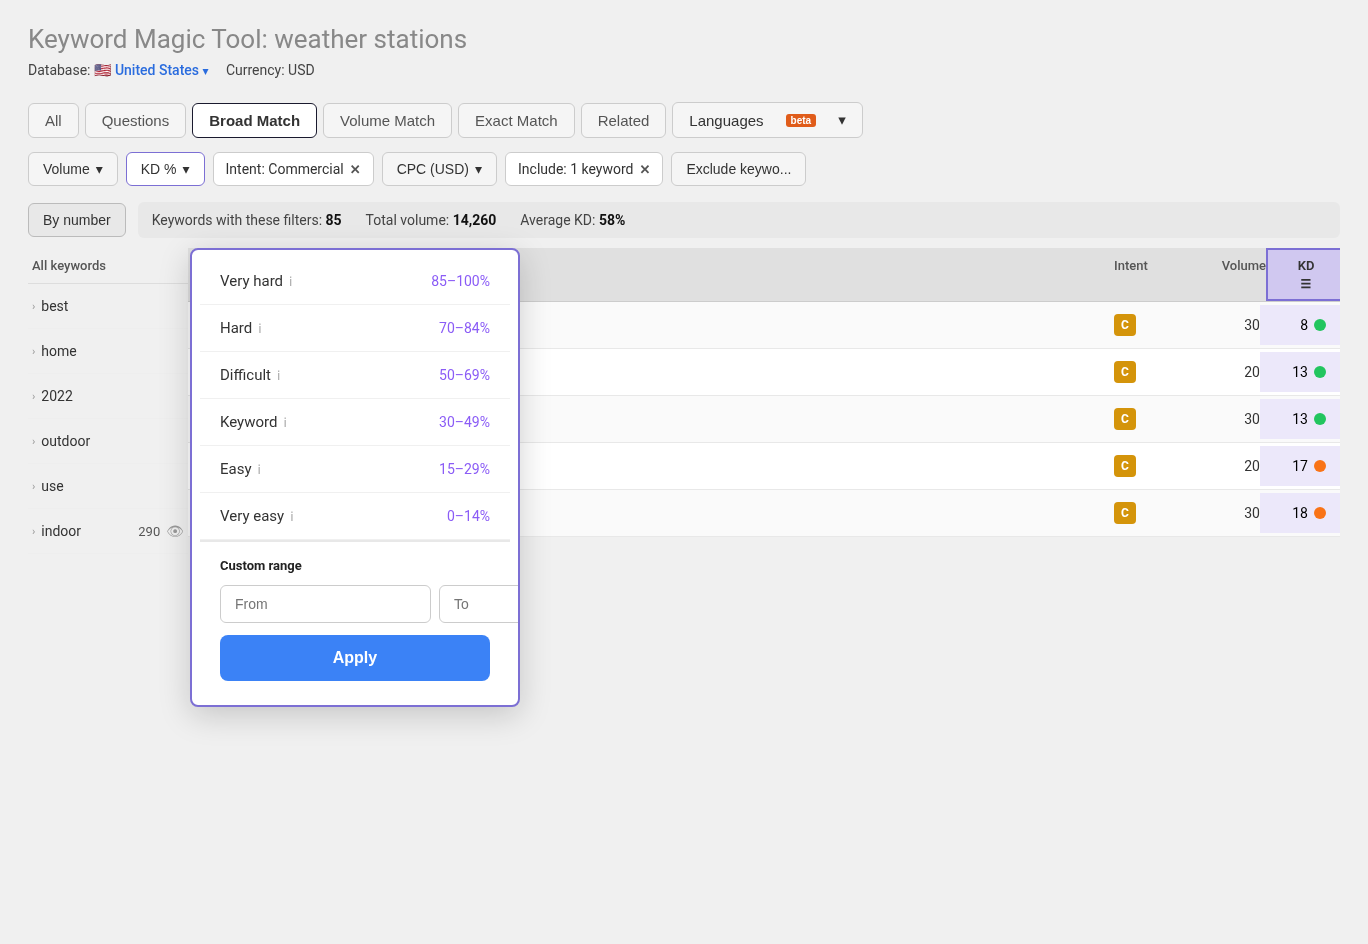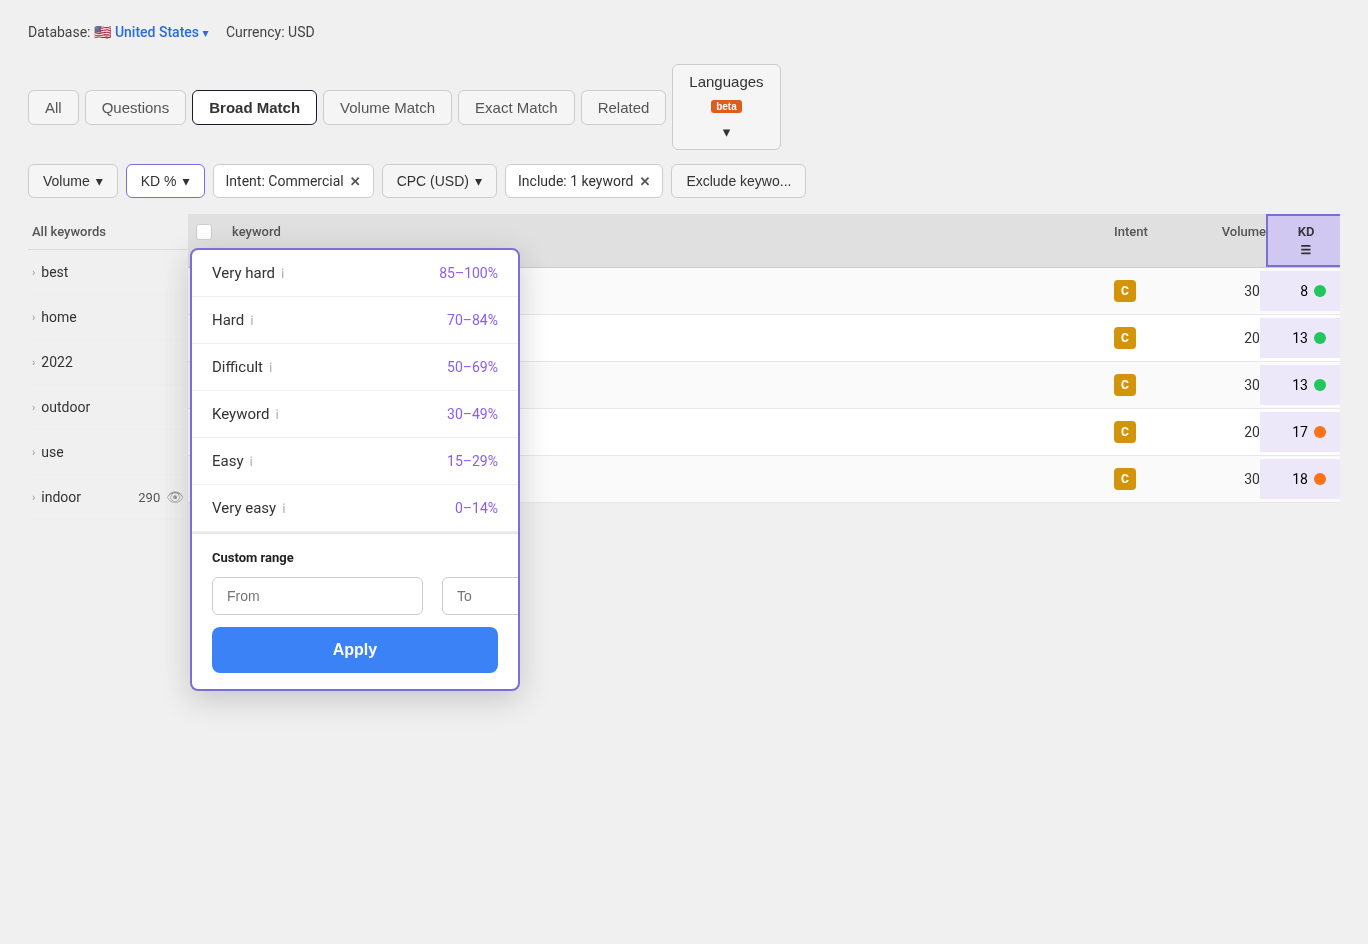--- a/index.html
+++ b/index.html
@@ -70,24 +70,23 @@
       font-weight: 600;
     }
     .tab-btn.plain {
       background: #f5f5f5;
       border-color: #ccc;
       color: #555;
     }
     .tab-btn.languages {
       display: flex;
       align-items: center;
-      gap: 10px;
+      gap: 22px;
       background: #f5f5f5;
       border-color: #ccc;
-      flex-direction: column;
     }
     .beta-badge {
       background: #e05c1a;
       color: #fff;
       font-size: 10px;
       font-weight: 700;
       padding: 1px 5px;
       border-radius: 3px;
     }
 
@@ -274,21 +273,21 @@
     .kd-dropdown {
       position: absolute;
       top: 248px;
       left: 190px;
       width: 330px;
       background: #fff;
       border: 2px solid #7c6fd4;
       border-radius: 8px;
       box-shadow: 0 8px 32px rgba(0,0,0,0.18);
       z-index: 100;
-      padding: 0;
+      padding: 8px;
       overflow: hidden;
     }
     .kd-option {
       display: flex;
       align-items: center;
       justify-content: space-between;
       padding: 14px 20px;
       font-size: 15px;
       color: #333;
       cursor: pointer;
@@ -304,21 +303,21 @@
       padding: 16px 20px;
     }
     .custom-range-title {
       font-size: 13px;
       font-weight: 700;
       color: #222;
       margin-bottom: 12px;
     }
     .custom-inputs {
       display: flex;
-      gap: 19px;
+      gap: 8px;
       margin-bottom: 12px;
     }
     .custom-input {
       flex: 1;
       padding: 10px 14px;
       border: 1.5px solid #ccc;
       border-radius: 6px;
       font-size: 14px;
       color: #888;
       outline: none;
@@ -354,20 +353,24 @@
       background: #fff;
       border-color: #bbb;
       width: 18px; height: 18px;
     }
   </style>
 </head>
 <body>
 
 <div class="page-wrapper">
 
+  <div class="page-title">
+    <span>Keyword Magic Tool: </span>
+    <span style="color:#888; font-weight:400;">weather stations</span>
+  </div>
   <div class="subtitle">
     <span>Database:</span>
     🇺🇸
     <a class="link">United States</a>
     <span class="arrow"> ▾</span>
     &nbsp;&nbsp;&nbsp;
     <span>Currency: USD</span>
   </div>
 
   <div class="tabs-row">
@@ -403,20 +406,30 @@
     </button>
     <div class="filter-tag">
       <span>Include: 1 keyword</span>
       <span class="x-btn">✕</span>
     </div>
     <button class="filter-btn">
       <span>Exclude keywo...</span>
     </button>
   </div>
 
+  <div style="display:flex; align-items:center; gap:12px; margin-bottom:10px;">
+    <button class="filter-btn" style="white-space:nowrap; background:#e8e8e8; border-color:#bbb;">
+      <span>By number</span>
+    </button>
+    <div class="stats-row" style="flex:1; margin-bottom:0;">
+      <span>Keywords with these filters: <strong>85</strong></span>
+      <span style="margin-left:16px;">Total volume: <strong>14,260</strong></span>
+      <span style="margin-left:16px;">Average KD: <strong>58%</strong></span>
+    </div>
+  </div>
 
   <div class="table-area">
 
     <div class="sidebar-keywords">
       <div class="kw-header">All keywords</div>
       <div class="kw-item">
         <span class="chevron">›</span>
         <span>best</span>
       </div>
       <div class="kw-item">

